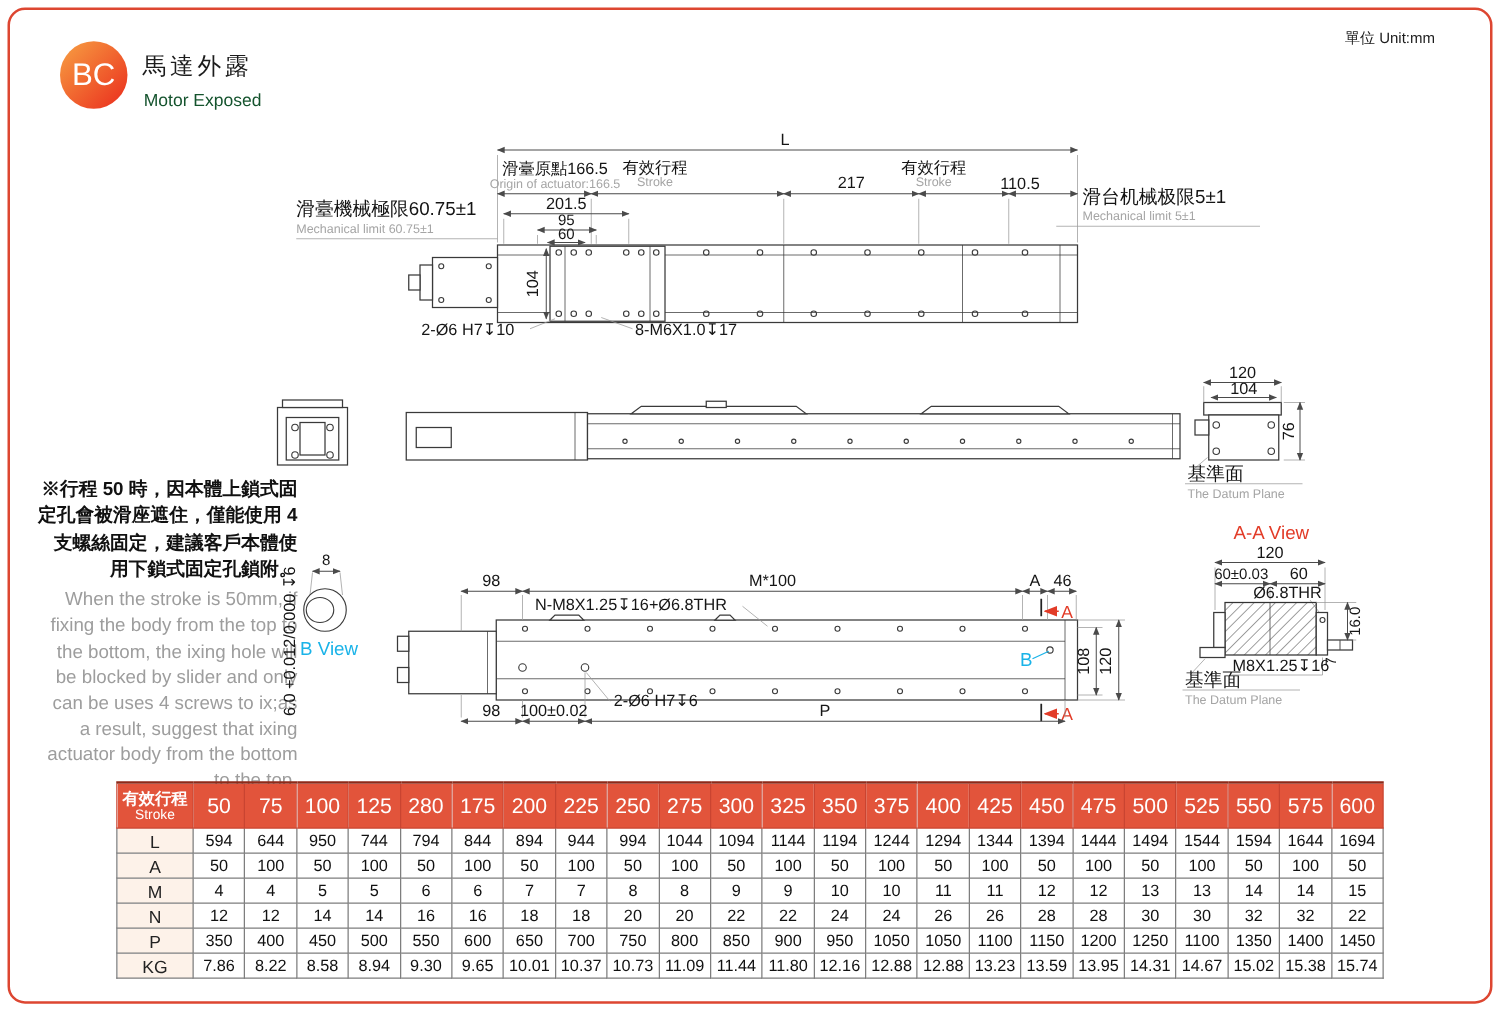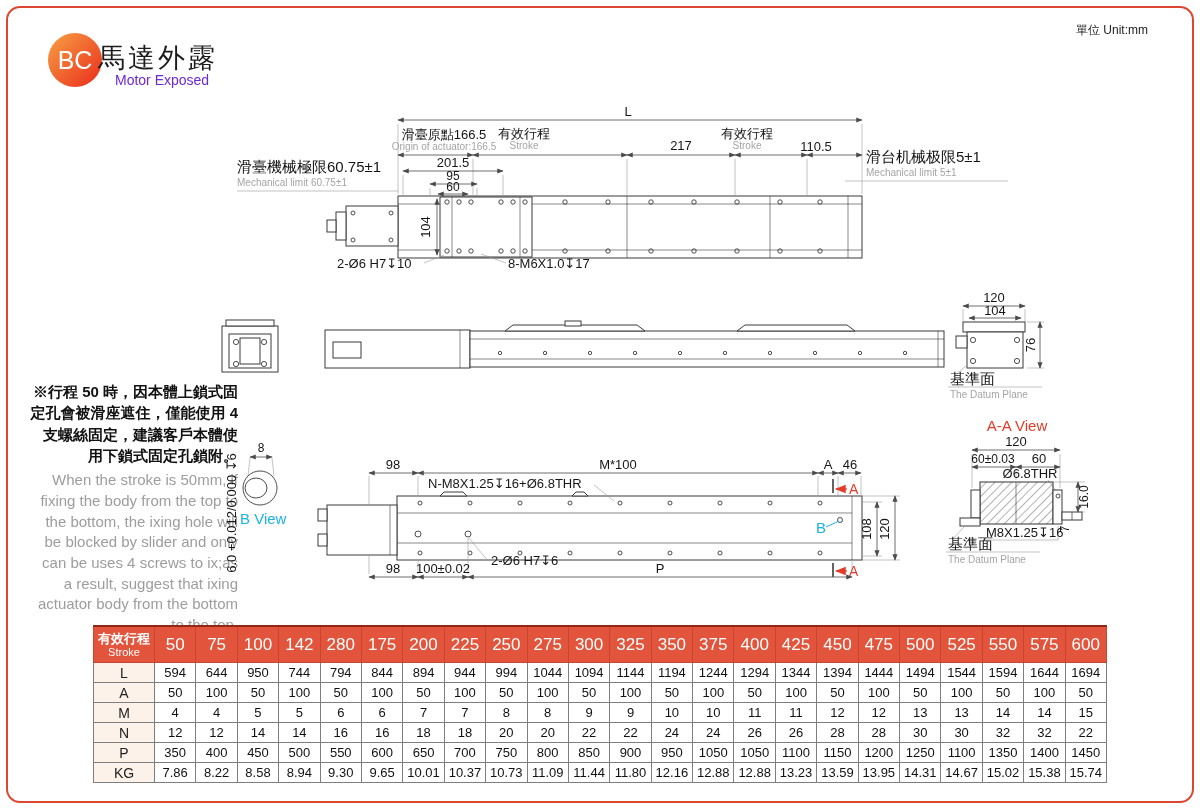--- a/index.html
+++ b/index.html
@@ -4,22 +4,22 @@
 <style>
   html,body{margin:0;padding:0;background:#fff;}
   .page{position:relative;width:1200px;height:809px;background:#fff;overflow:hidden;
         font-family:"Liberation Sans",sans-serif;}
   .page-border{position:absolute;inset:6px;border:2px solid #dd4631;border-radius:14px;pointer-events:none;}
 
   
   .logo{position:absolute;left:48px;top:33px;width:54px;height:54px;border-radius:50%;
         background:linear-gradient(135deg,#f6953f 10%,#ec3d22 85%);color:#fff;
         display:flex;align-items:center;justify-content:center;font-size:25px;font-weight:normal;}
-  .title-zh{position:absolute;left:98px;top:40px;font-size:27px;letter-spacing:3px;color:#1c1c1c;font-weight:500;}
-  .title-en{position:absolute;left:115px;top:72px;font-size:14px;color:#6d28d9;}
+  .title-zh{position:absolute;left:114px;top:40px;font-size:19px;letter-spacing:3px;color:#1c1c1c;font-weight:500;}
+  .title-en{position:absolute;left:115px;top:72px;font-size:14px;color:#14532d;}
   .unit{position:absolute;right:52px;top:22px;font-size:12px;color:#1c1c1c;}
 
   
   .note{position:absolute;left:30px;top:381px;width:208px;text-align:right;}
   .note-zh{font-size:15px;font-weight:bold;color:#111;line-height:1.42;}
   .note-en{margin-top:4px;font-size:15px;color:#9d9d9d;line-height:1.38;}
 
   
   svg.draw{position:absolute;left:0;top:0;}
   svg.draw text{font-family:"Liberation Sans",sans-serif;}
@@ -381,21 +381,21 @@
   <table class="stroke-table">
     <thead>
         <tr>
           <th>
             <span class="h-zh">有效行程</span>
             <span class="h-en">Stroke</span>
           </th>
           <th>50</th>
           <th>75</th>
           <th>100</th>
-          <th>142</th>
+          <th>125</th>
           <th>280</th>
           <th>175</th>
           <th>200</th>
           <th>225</th>
           <th>250</th>
           <th>275</th>
           <th>300</th>
           <th>325</th>
           <th>350</th>
           <th>375</th>

